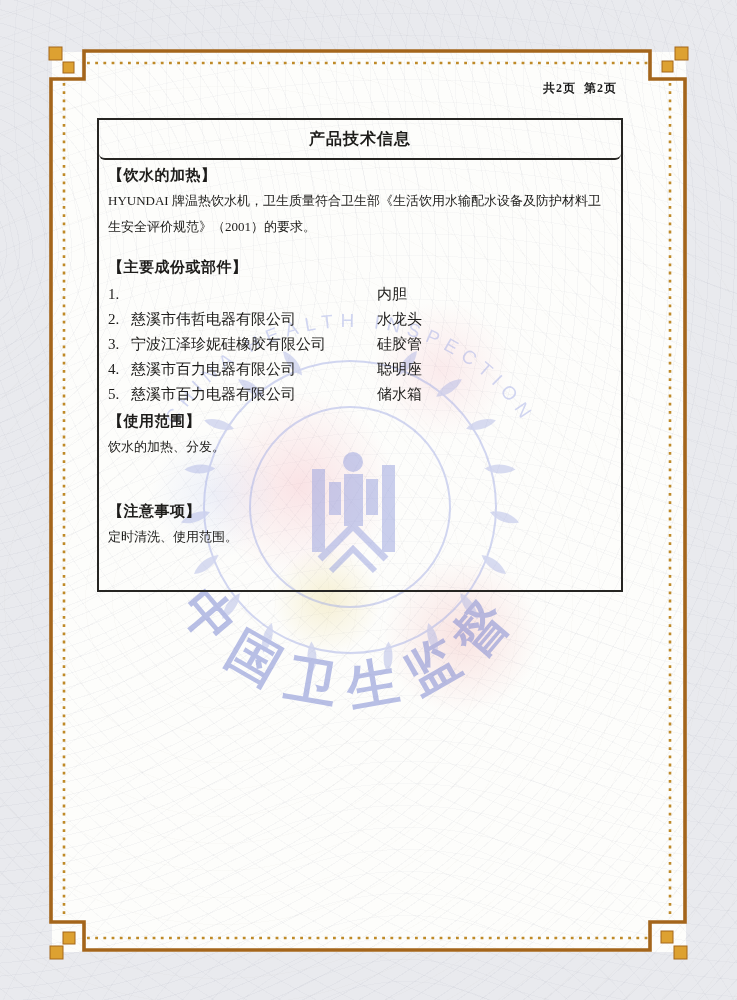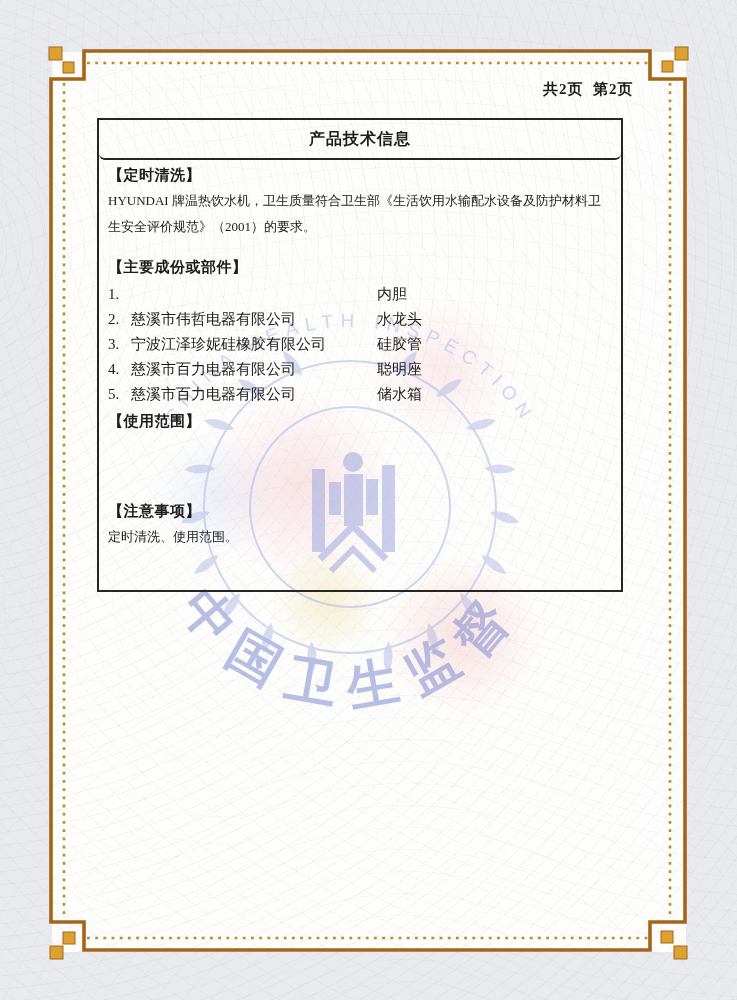--- a/index.html
+++ b/index.html
@@ -32,21 +32,21 @@
   .blob.b2{left:372px;top:300px;width:140px;height:140px;background:radial-gradient(circle,rgba(243,175,186,.24),rgba(243,175,186,0) 70%);}
   .blob.b3{left:382px;top:555px;width:160px;height:160px;background:radial-gradient(circle,rgba(236,150,150,.26),rgba(236,150,150,0) 70%);}
   .blob.b4{left:272px;top:545px;width:110px;height:110px;background:radial-gradient(circle,rgba(228,208,120,.30),rgba(228,208,120,0) 70%);}
   .blob.b5{left:150px;top:430px;width:130px;height:130px;background:radial-gradient(circle,rgba(180,195,240,.22),rgba(180,195,240,0) 70%);}
 
   .seal{position:absolute;left:115px;top:272px;width:470px;height:470px;opacity:.52;pointer-events:none;}
   .frame-svg{position:absolute;left:0;top:0;pointer-events:none;}
 
   .page-label{
     position:absolute;left:543px;top:80px;
-    font-size:15px;font-weight:bold;color:#1c1c1c;
+    font-size:12px;font-weight:bold;color:#1c1c1c;
     white-space:pre;letter-spacing:1px;
     font-family:"Liberation Serif","DejaVu Serif",serif;
   }
 
   .infobox{
     position:absolute;left:97px;top:118px;width:526px;height:474px;
     border:2px solid #262522;background:transparent;box-sizing:border-box;
     color:#1d1c1a;
   }
   .infobox-title{
@@ -147,21 +147,21 @@
       <rect x="661" y="931" width="12" height="12"></rect>
     </g>
   </svg>
 
   <div class="page-label">共2页  第2页</div>
 
   <div class="infobox">
     <div class="infobox-title">产品技术信息</div>
 
     <div class="ib-block blk-desc">
-      <div class="ib-header">【定时清洗】</div>
+      <div class="ib-header">【饮水的加热】</div>
       <div class="ib-text">HYUNDAI 牌温热饮水机，卫生质量符合卫生部《生活饮用水输配水设备及防护材料卫生安全评价规范》（2001）的要求。</div>
     </div>
 
     <div class="ib-block blk-components">
       <div class="ib-header">【主要成份或部件】</div>
       <div class="comp-rows">
         <div class="comp-row">
           <span class="comp-num">1.</span>
           <span class="comp-part">内胆</span>
         </div>
@@ -183,20 +183,21 @@
         <div class="comp-row">
           <span class="comp-num">5.</span>
           <span class="comp-supplier">慈溪市百力电器有限公司</span>
           <span class="comp-part">储水箱</span>
         </div>
       </div>
     </div>
 
     <div class="ib-block blk-usage">
       <div class="ib-header">【使用范围】</div>
+      <div class="ib-text">饮水的加热、分发。</div>
     </div>
 
     <div class="ib-block blk-notes">
       <div class="ib-header">【注意事项】</div>
       <div class="ib-text">定时清洗、使用范围。</div>
     </div>
   </div>
 
 </div>
 

